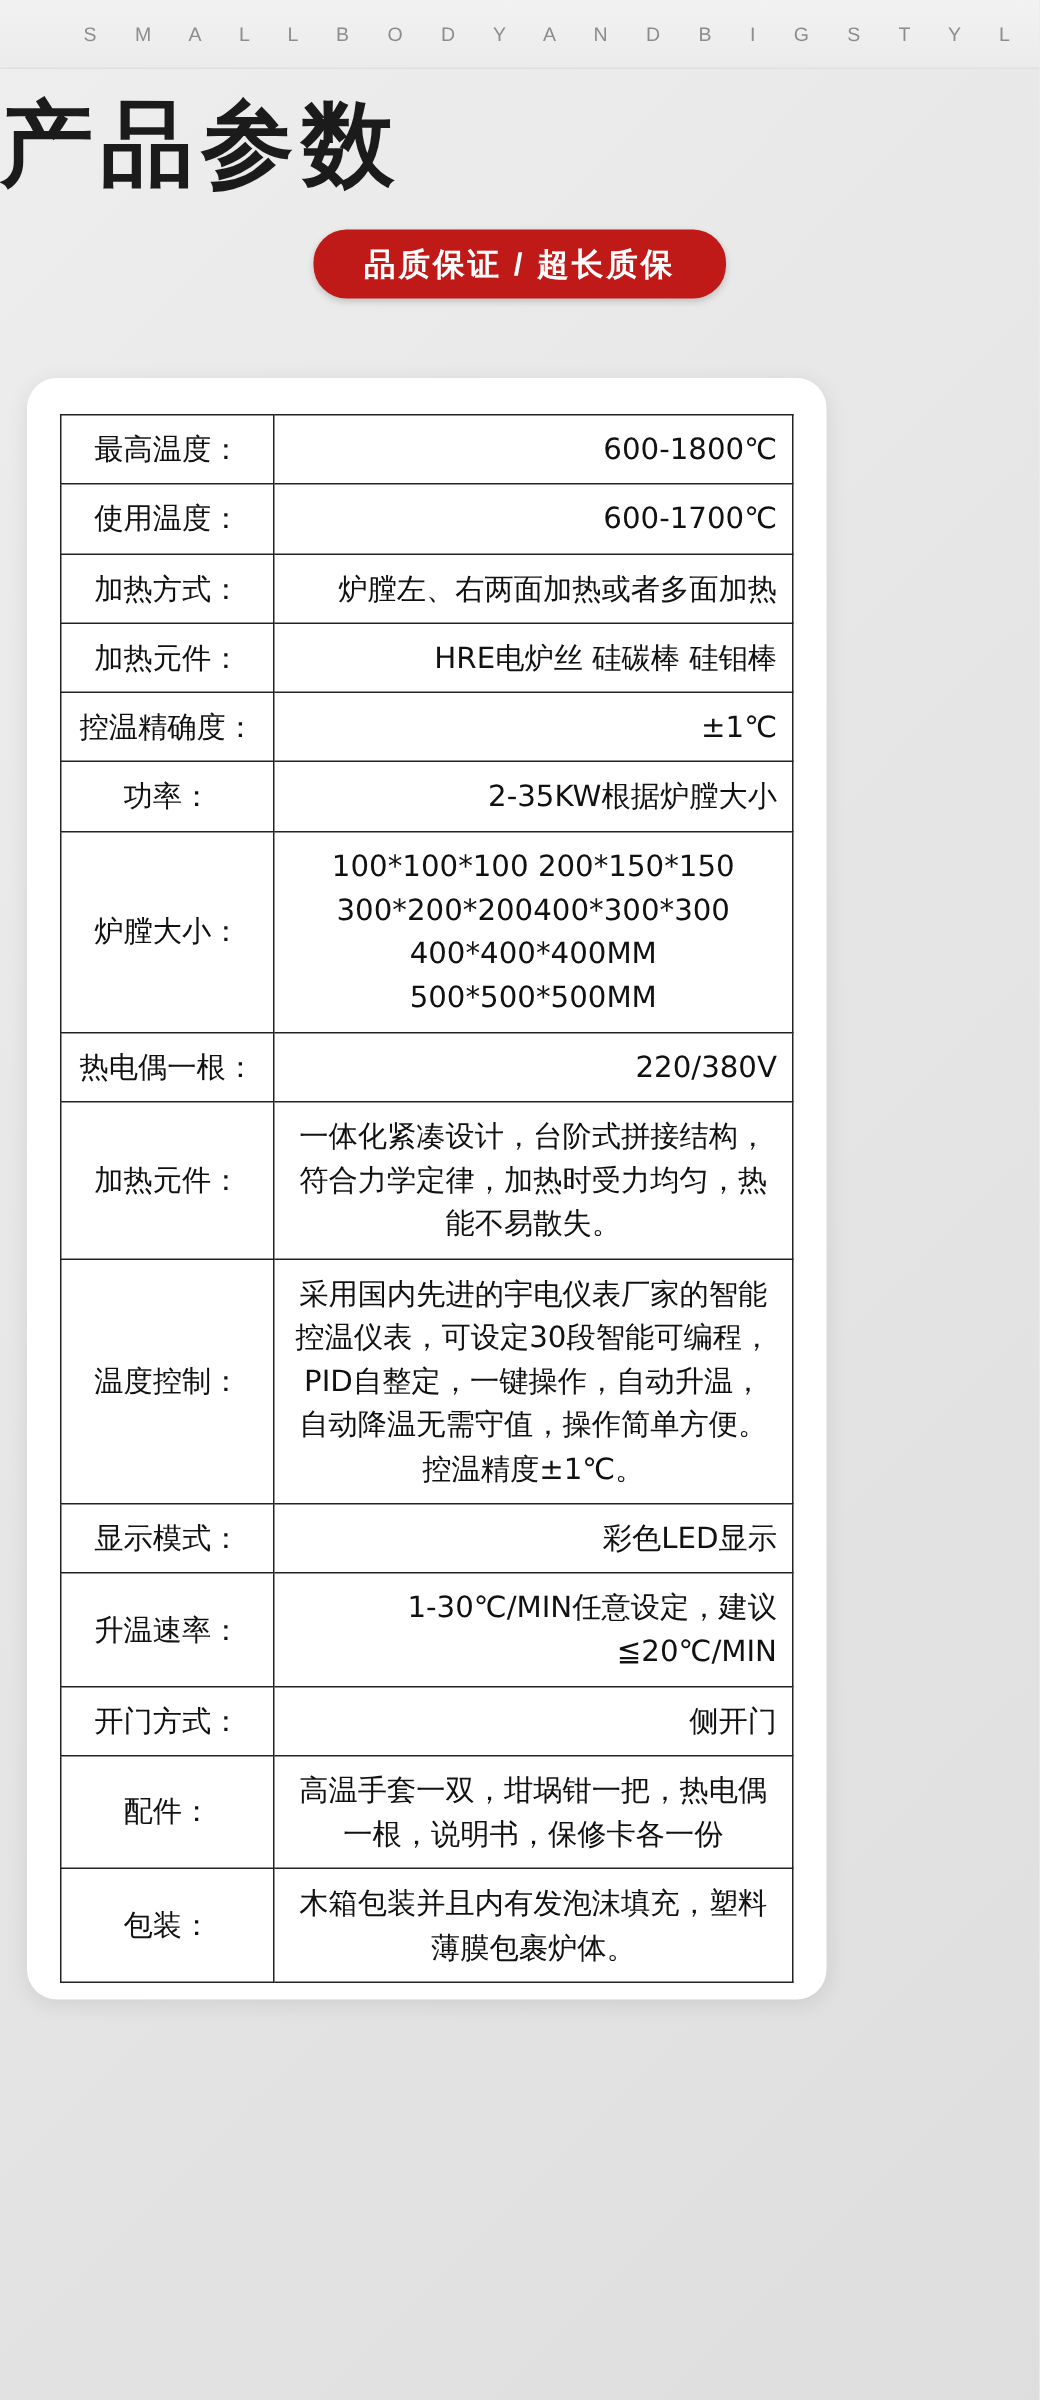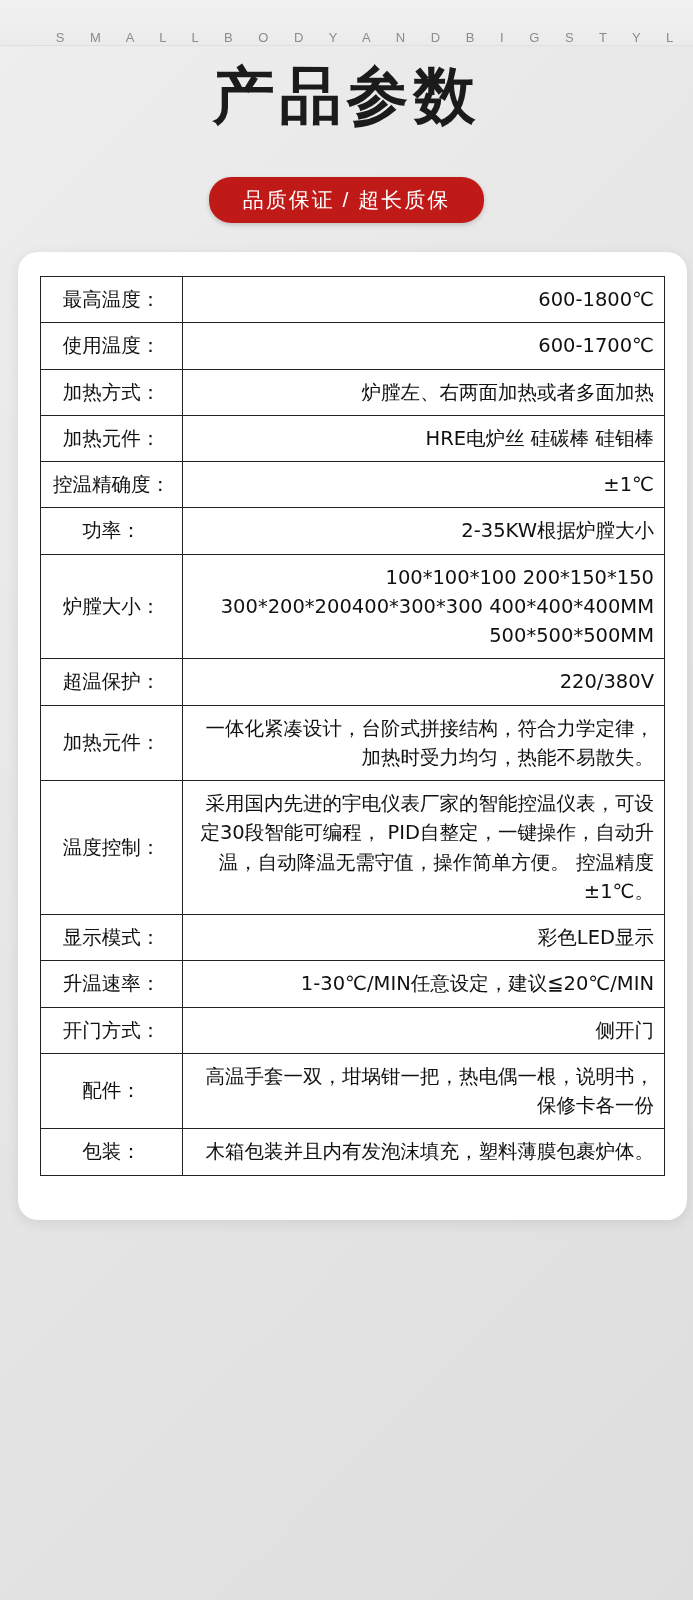--- a/index.html
+++ b/index.html
@@ -15,73 +15,72 @@
     position: relative;
     width: 693px;
     height: 1600px;
     background: linear-gradient(135deg, #eeeeee 0%, #e6e6e6 45%, #dedede 100%);
     overflow: hidden;
   }
   
   .top-banner {
     height: 46px;
     display: flex;
-    align-items: flex-end;
+    align-items: center;
     justify-content: center;
     background: linear-gradient(180deg, #f2f2f2 0%, #ebebeb 100%);
     border-bottom: 1px solid #e0e0e0;
     padding-left: 36px;
   }
   .top-banner span {
     font-size: 13px;
     letter-spacing: 11px;
     color: #8c8c8c;
     font-weight: 500;
     padding-left: 11px;
   }
   
   .heading-wrap {
-    text-align: center;
+    text-align: left;
     padding-top: 14px;
   }
   .heading {
     font-size: 62px;
     line-height: 1.15;
     font-weight: 800;
     color: #1b1b1b;
     letter-spacing: 5px;
     font-family: "DejaVu Sans", "Liberation Sans", sans-serif;
   }
   .subtitle-wrap {
     display: flex;
     justify-content: center;
     margin-top: 22px;
   }
   .subtitle {
     background: #c01a18;
     color: #ffffff;
     font-size: 21px;
-    font-weight: 400;
+    font-weight: 700;
     letter-spacing: 2px;
     padding: 9px 34px;
     border-radius: 22px;
     box-shadow: 0 2px 5px rgba(0,0,0,0.18);
     white-space: nowrap;
-    margin-top: 24px;
   }
   
   .card {
     position: absolute;
     left: 18px;
     top: 252px;
-    width: 669px;
+    width: 533px;
     background: #ffffff;
     border-radius: 20px;
     box-shadow: 0 3px 14px rgba(0,0,0,0.09);
-    padding: 24px 22px 44px 22px;
+    padding: 24px 22px 11px 22px;
   }
   table.spec {
     width: 100%;
     border-collapse: collapse;
     table-layout: fixed;
   }
   table.spec td {
     border: 1px solid #222222;
     font-size: 19.5px;
     color: #111111;
@@ -89,21 +88,21 @@
     padding: 8px 10px;
     vertical-align: middle;
     font-family: "DejaVu Sans", "Liberation Sans", sans-serif;
   }
   td.label {
     width: 142px;
     text-align: center;
     white-space: nowrap;
   }
   td.value {
-    text-align: right;
+    text-align: center;
   }
   td.value.center {
     text-align: right;
   }
 </style>
 </head>
 <body>
 
 <div class="page">
 
@@ -143,21 +142,21 @@
           </tr>
           <tr>
             <td class="label">功率：</td>
             <td class="value center">2-35KW根据炉膛大小</td>
           </tr>
           <tr>
             <td class="label">炉膛大小：</td>
             <td class="value">100*100*100 200*150*150 300*200*200400*300*300 400*400*400MM 500*500*500MM</td>
           </tr>
           <tr>
-            <td class="label">超温保护：</td>
+            <td class="label">热电偶一根：</td>
             <td class="value center">220/380V</td>
           </tr>
           <tr>
             <td class="label">加热元件：</td>
             <td class="value">一体化紧凑设计，台阶式拼接结构，符合力学定律，加热时受力均匀，热能不易散失。</td>
           </tr>
           <tr>
             <td class="label">温度控制：</td>
             <td class="value">采用国内先进的宇电仪表厂家的智能控温仪表，可设定30段智能可编程， PID自整定，一键操作，自动升温，自动降温无需守值，操作简单方便。 控温精度±1℃。</td>
           </tr>

